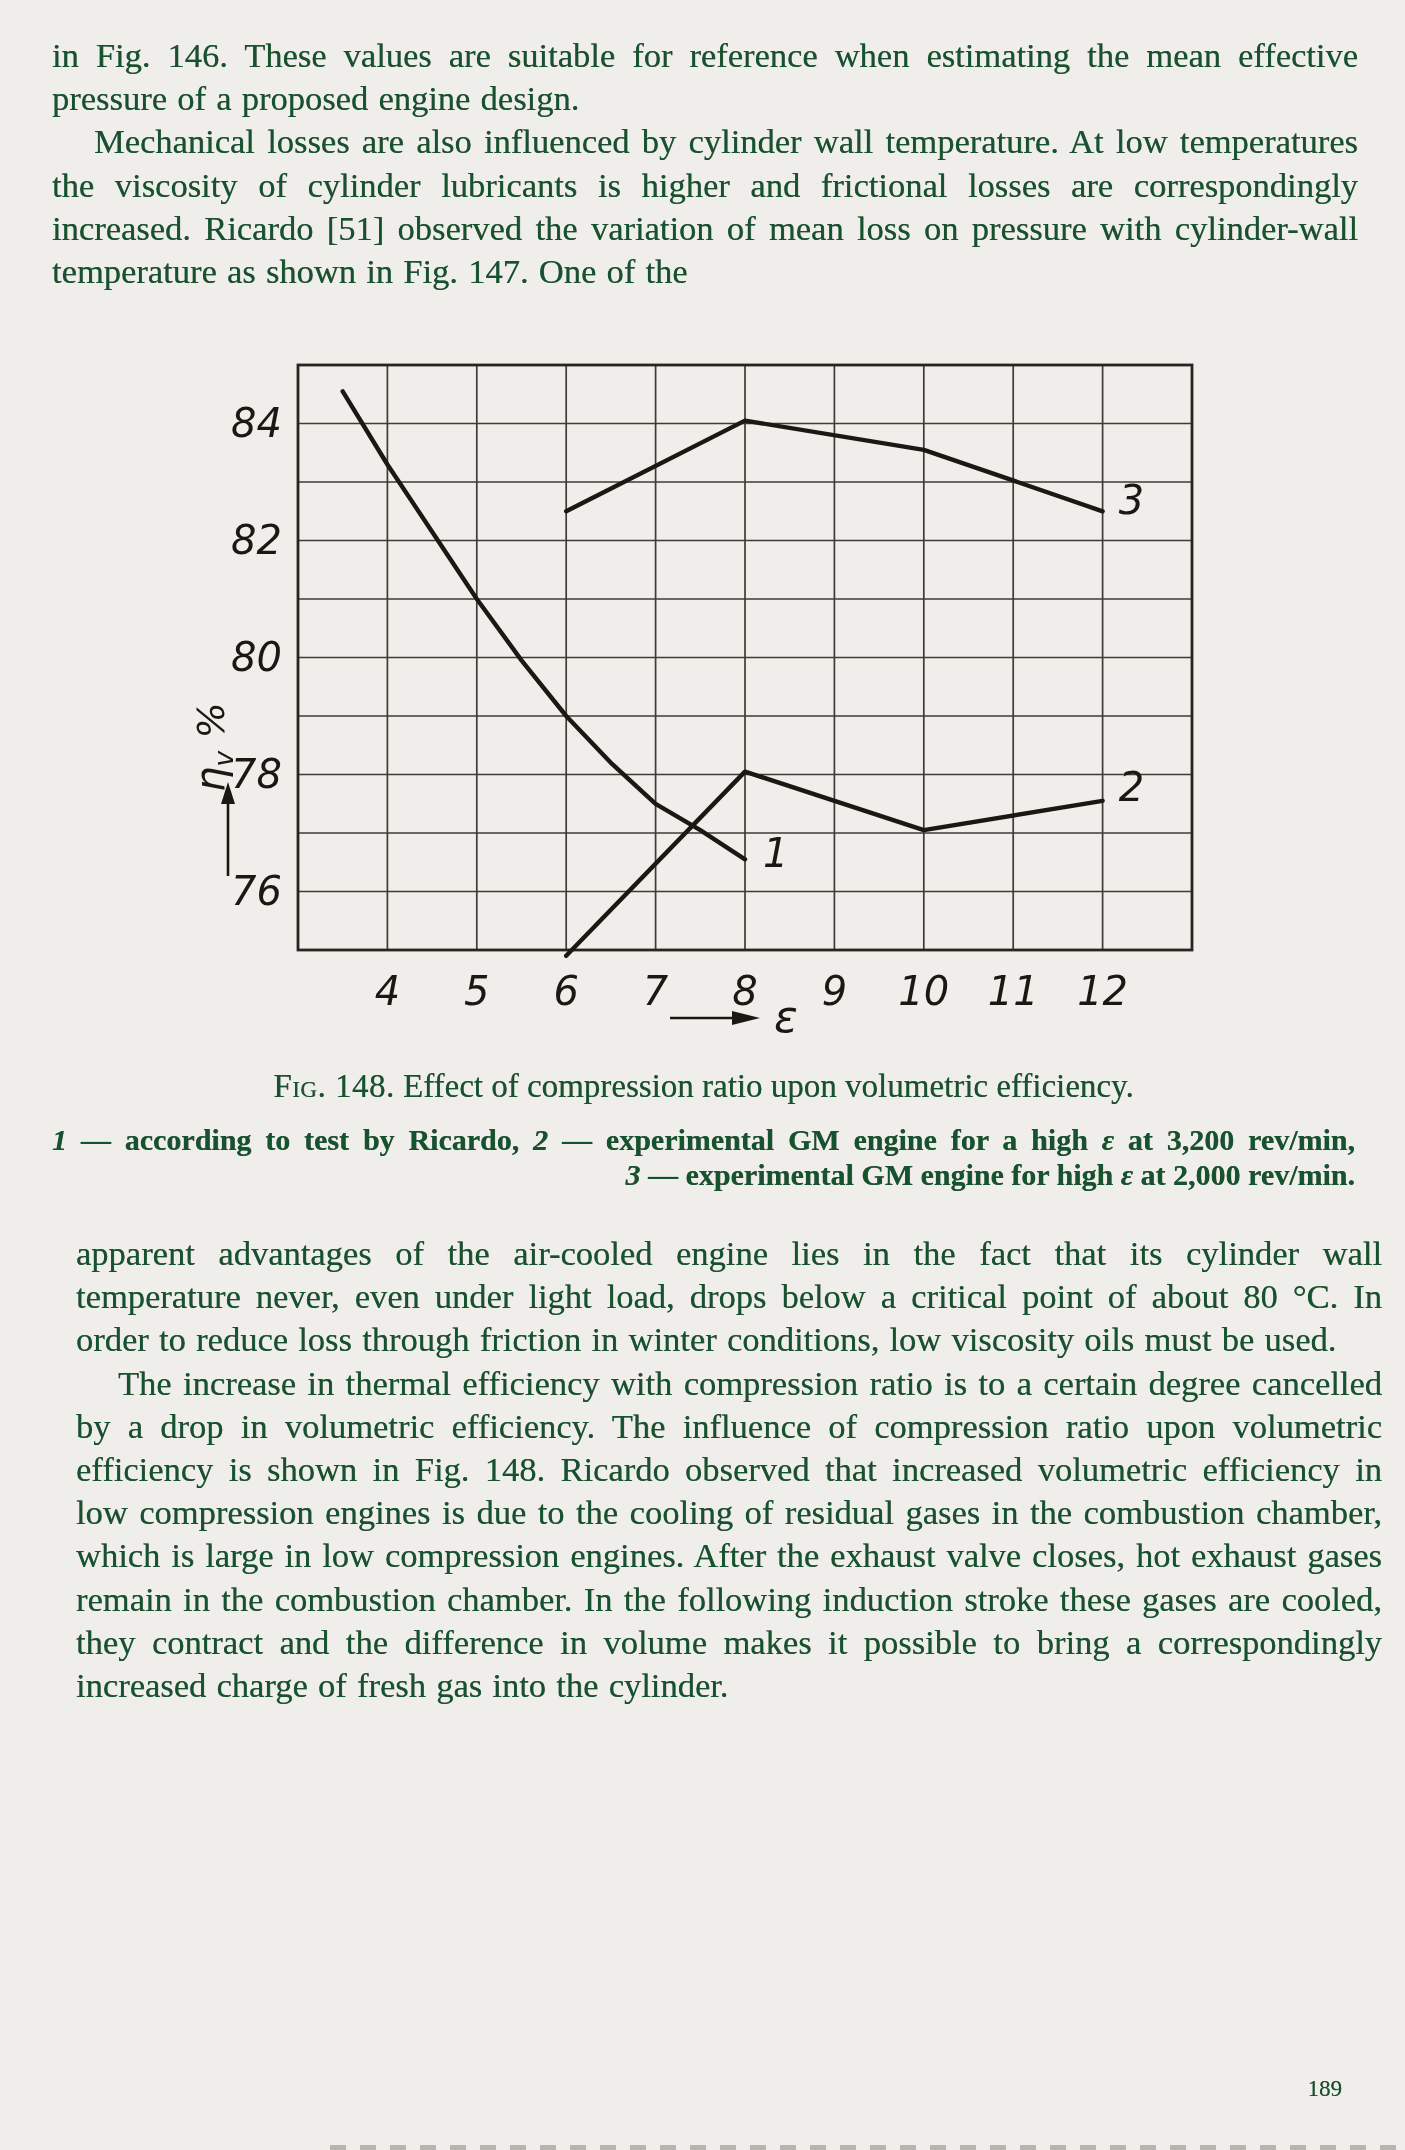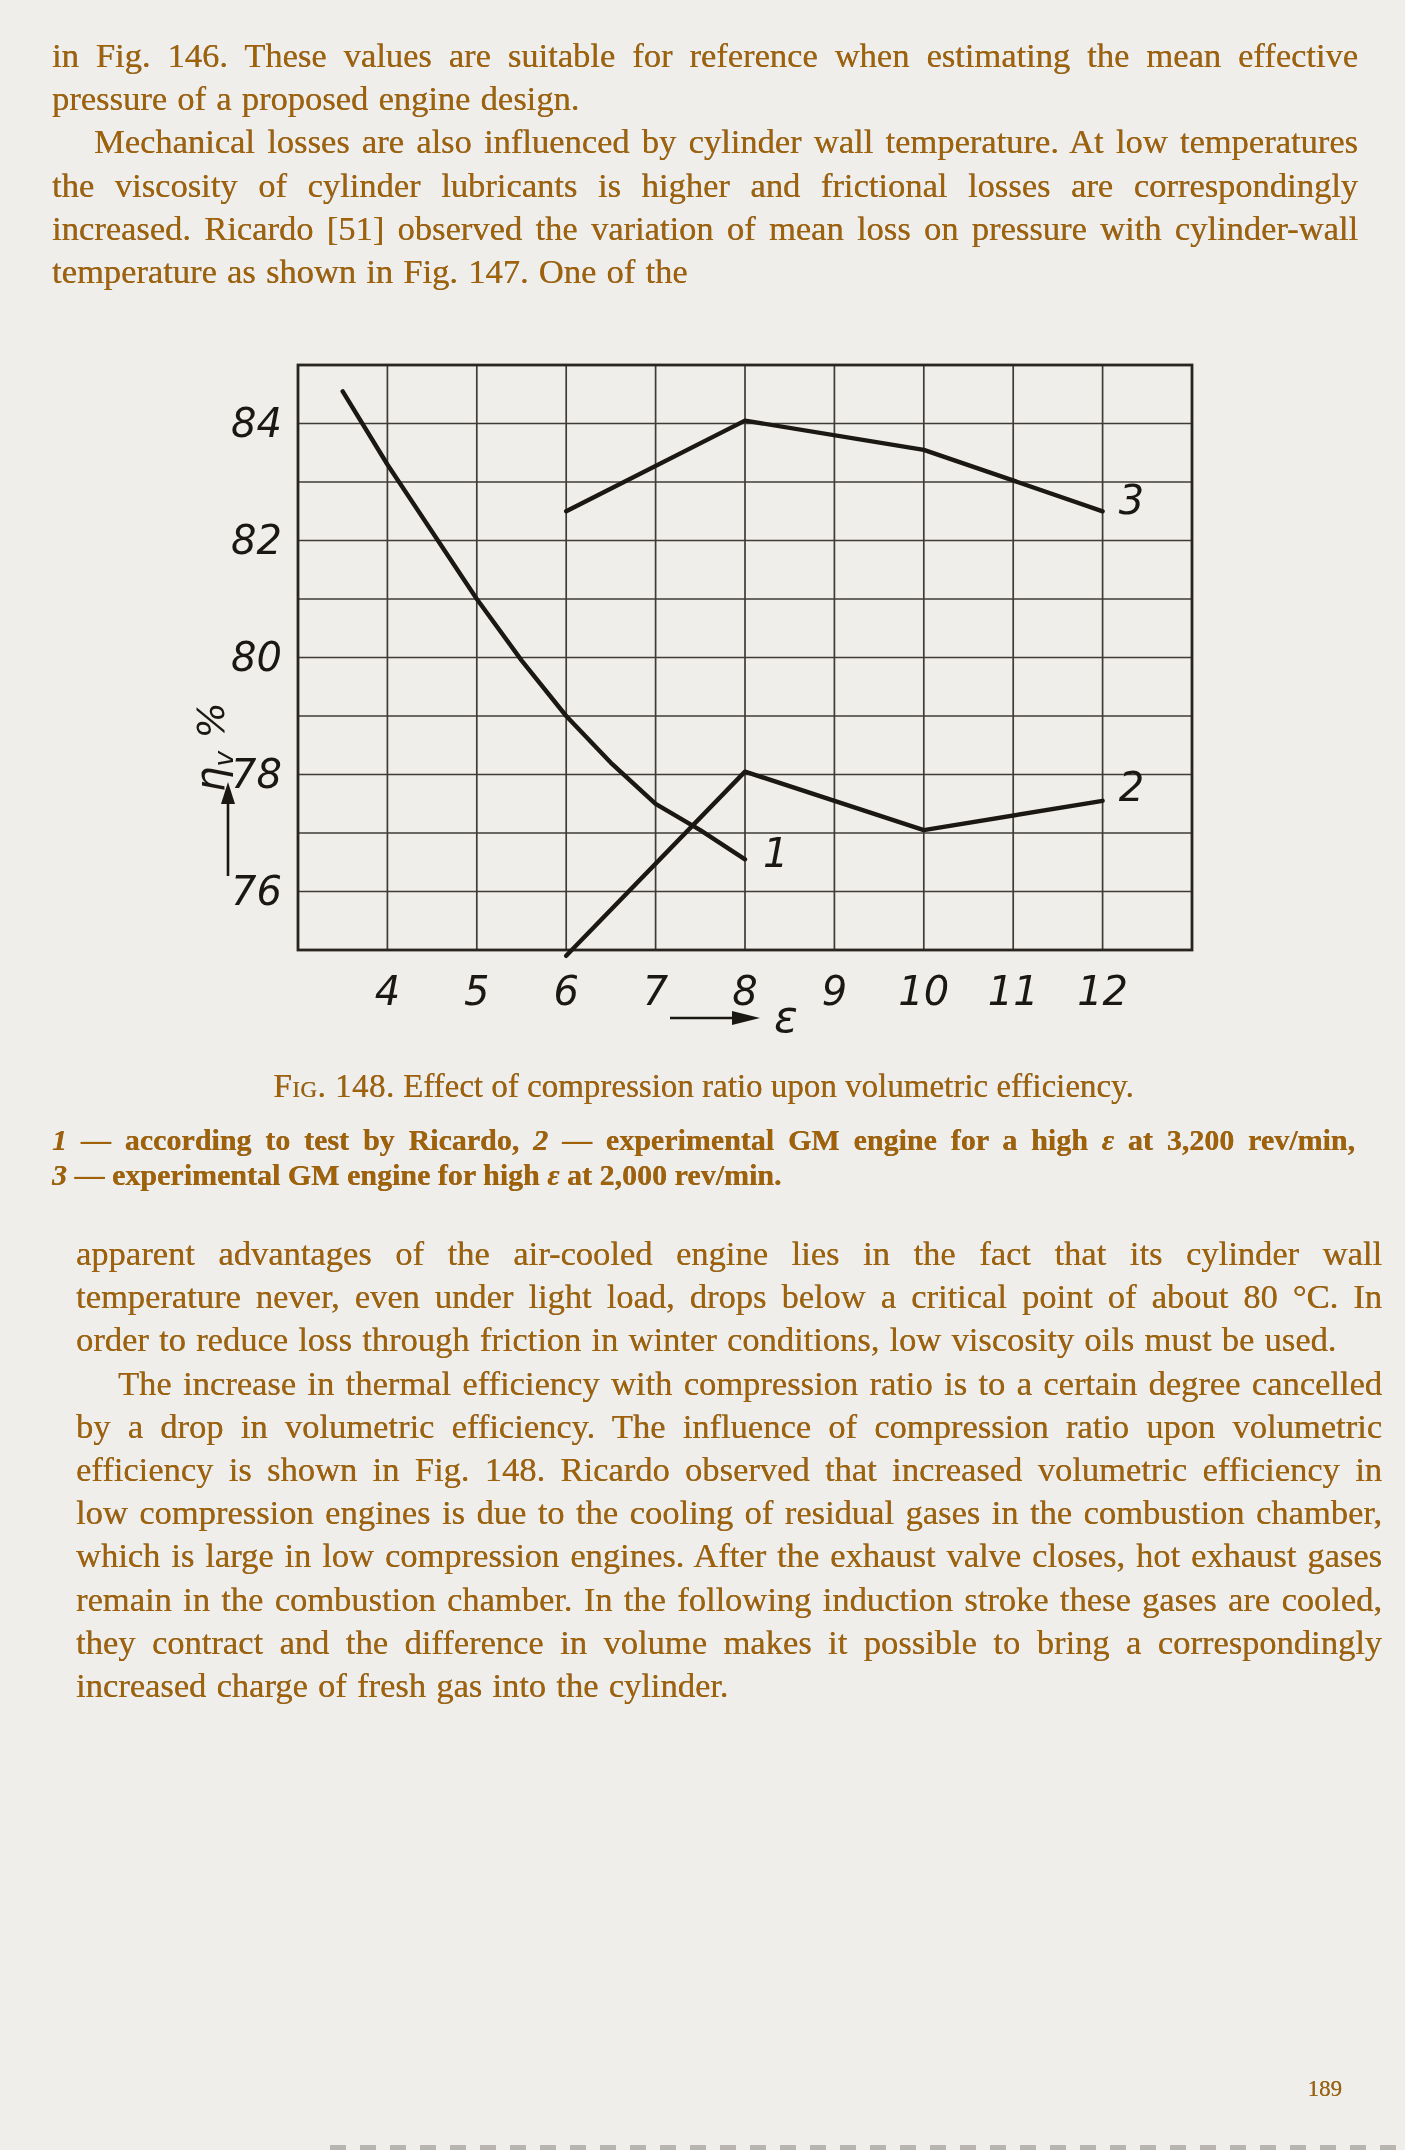--- a/index.html
+++ b/index.html
@@ -3,21 +3,21 @@
 <meta charset="utf-8">
 <style>
   html,body{margin:0;padding:0;background:#d8d6d2;}
   .page{
     position:relative;
     width:1405px;height:2150px;
     margin:0 auto;
     background:#f0eeea;
     overflow:hidden;
     font-family:"Liberation Serif", serif;
-    color:#a16207;
+    color:#14532d;
   }
   .bodytext{
     position:absolute;left:52px;width:1306px;
     font-size:34.5px;line-height:43.2px;
     text-align:justify;
     word-spacing:1.6px;
     text-shadow:0.3px 0.3px 0.5px rgba(35,28,22,0.6);
   }
   .bodytext p{margin:0;padding:0;}
   .bodytext p.indent{text-indent:42px;}
@@ -26,21 +26,21 @@
   .caption{
     position:absolute;left:52px;top:1066px;width:1303px;
     text-shadow:0.3px 0.3px 0.5px rgba(35,28,22,0.6);
   }
   .caption-title{
     text-align:center;font-size:33px;line-height:40px;margin-bottom:16px;
   }
   .smallcaps{font-variant:small-caps;letter-spacing:0.5px;}
   .legend-line{font-size:30px;line-height:35px;font-weight:bold;}
   .legend-just{text-align:justify;text-align-last:justify;word-spacing:4px;}
-  .legend-center{text-align:left;}
+  .legend-center{text-align:right;}
   .page-number{
     position:absolute;left:36px;top:2076px;width:1306px;
     text-align:right;font-size:23px;
     text-shadow:0.3px 0.3px 0.5px rgba(35,28,22,0.6);
   }
   .figure-wrap{position:absolute;left:130px;top:350px;width:1120px;height:690px;}
   .scan-edge{
     position:absolute;bottom:0;left:330px;right:0;height:5px;opacity:.55;
     background:repeating-linear-gradient(90deg, rgba(55,48,42,.55) 0 16px, rgba(55,48,42,0) 16px 30px);
   }

